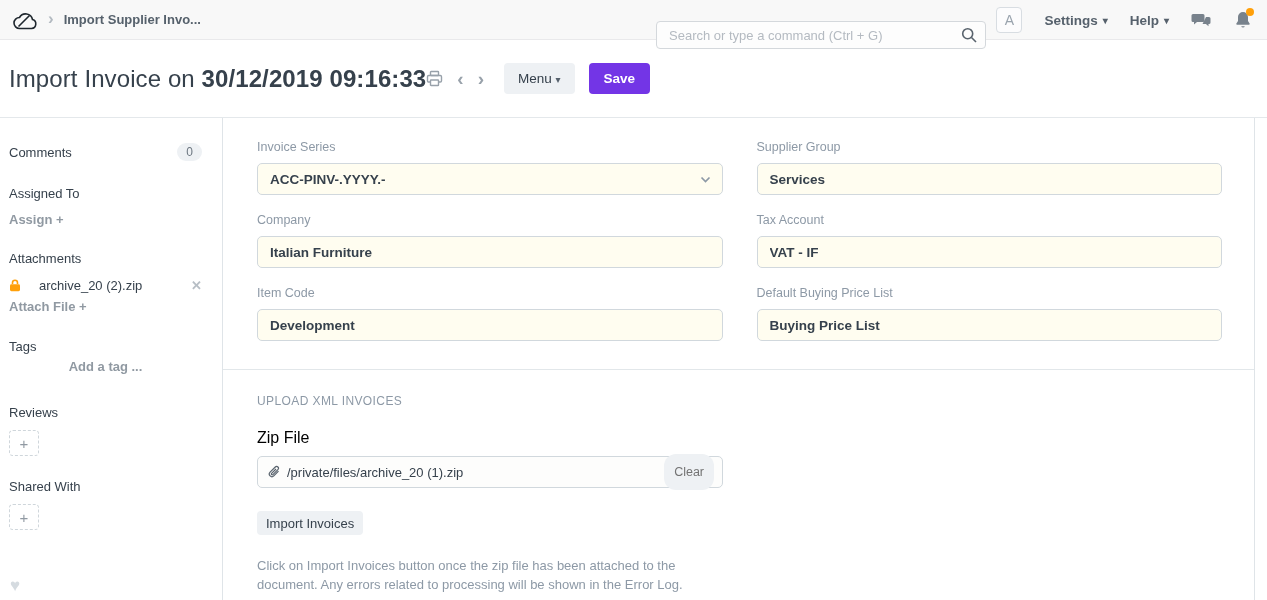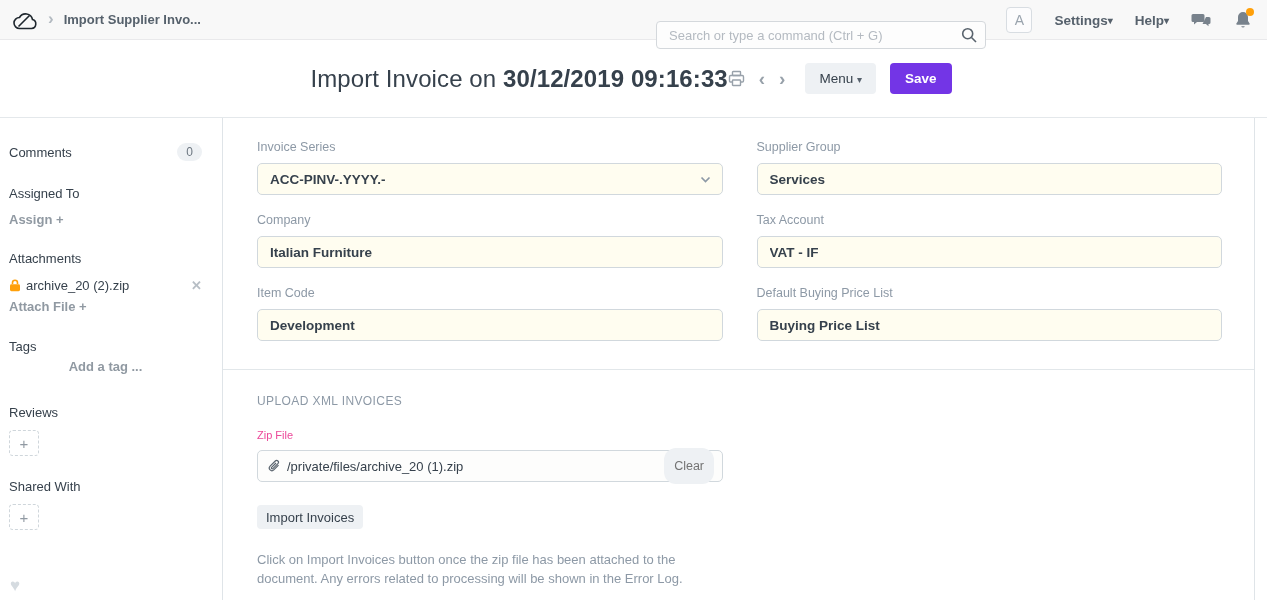--- a/index.html
+++ b/index.html
@@ -15,66 +15,66 @@
   .breadcrumb { font-size:13px; font-weight:700; color:#56616c; cursor:pointer; }
   .search-wrap { position:absolute; left:656px; top:21px; width:330px; height:28px; }
   .search-input { width:100%; height:100%; border:1px solid #d4d8dc; border-radius:4px;
                   background:#fdfdfd; padding:0 32px 0 12px; font-size:13px; color:#36414c;
                   font-family:"Liberation Sans", sans-serif; outline:none; }
   .search-input::placeholder { color:#b4bac1; }
   .search-icon { position:absolute; right:9px; top:6px; width:16px; height:16px; }
   .nav-right { position:absolute; right:14px; top:0; height:40px; display:flex; align-items:center; gap:22px; }
   .avatar { width:26px; height:26px; border:1px solid #d8dde2; border-radius:4px; background:#fcfcfd;
             color:#9aa4ae; font-size:14px; display:flex; align-items:center; justify-content:center; cursor:pointer; }
-  .nav-link { font-size:13.5px; font-weight:700; color:#56616c; cursor:pointer; display:flex; align-items:center; }
+  .nav-link { font-size:13.5px; font-weight:700; color:#56616c; cursor:pointer; display:flex; align-items:center; gap:5px; }
   .caret { font-size:10px; color:#56616c; }
   .nav-icon { width:20px; height:20px; cursor:pointer; position:relative; }
   .bell-dot { position:absolute; top:-2px; right:-1px; width:8px; height:8px; border-radius:50%; background:#ffa00a; }
 
   
-  .page-head { height:78px; display:flex; align-items:center; justify-content:center;
+  .page-head { height:78px; display:flex; align-items:center; justify-content:flex-start;
                padding:0 14px 0 9px; border-bottom:1px solid #e4e8eb; background:#fff; }
   .page-title { font-size:24px; color:#36414c; font-weight:400; letter-spacing:0.1px; }
   .page-title .t-date { font-weight:700; }
   .head-actions { display:flex; align-items:center; gap:14px; }
   .icon-btn { background:none; border:none; cursor:pointer; padding:0; display:flex; align-items:center; }
   .chev-btn { font-size:19px; font-weight:700; color:#98a1aa; line-height:1; }
   .btn { border:none; border-radius:4px; font-family:"Liberation Sans", sans-serif;
          font-size:13.5px; cursor:pointer; height:31px; }
   .btn-default { background:#eef1f4; color:#36414c; padding:0 14px; margin-left:6px; }
   .btn-primary { background:#7335e6; color:#fff; font-weight:700; padding:0 15px; }
 
   
   .layout { display:flex; height:482px; }
   .sidebar { width:222px; padding:25px 20px 0 9px; font-size:13px; flex-shrink:0; }
   .sb-row { display:flex; align-items:center; justify-content:space-between; }
   .sb-head { color:#36414c; font-weight:500; }
   .sb-muted { color:#9099a2; cursor:pointer;font-weight:bold; }
   .badge { background:#eef1f4; color:#6c7680; border-radius:10px; padding:2px 9px; font-size:12px; }
-  .attach-row { display:flex; align-items:center; gap:5px; margin-top:12px; }
+  .attach-row { display:flex; align-items:center; gap:18px; margin-top:12px; }
   .attach-name { color:#36414c; cursor:pointer; }
   .attach-x { margin-left:auto; color:#b7bec5; font-size:13px; font-weight:700; cursor:pointer; }
   .dash-btn { width:30px; height:26px; border:1px dashed #cfd6db; border-radius:4px; background:#fff;
               color:#9099a2; font-size:15px; cursor:pointer; margin-top:10px; }
   .heart { position:absolute; left:10px; top:576px; color:#d5dbe0; font-size:17px; }
 
   
   .main { width:1033px; border-left:1px solid #dfe4e8; border-right:1px solid #dfe4e8; background:#fff; }
   .fields-grid { display:grid; grid-template-columns:1fr 1fr; column-gap:34px; row-gap:18px;
                  padding:22px 32px 28px 34px; }
   .field-label { font-size:12.5px; color:#8d99a6; margin-bottom:9px; }
   .control-wrap { position:relative; }
   .control { width:100%; height:32px; border:1px solid #d1d8dd; border-radius:5px; background:#fffdf0;
              padding:0 12px; font-size:13.5px; font-weight:700; color:#36414c;
              font-family:"Liberation Sans", sans-serif; outline:none; }
   .select-caret { position:absolute; right:11px; top:10px; width:13px; height:13px; pointer-events:none; }
   .section-divider { border:none; border-top:1px solid #e2e7ea; }
   .upload-sec { padding:24px 32px 0 34px; }
   .sec-heading { font-size:12px; color:#8d99a6; letter-spacing:0.4px; font-weight:500; }
-  .zip-label { font-size:11px; color:#ec4899; margin:21px 0 9px; }
+  .zip-label { font-size:16px; color:#000000; margin:21px 0 9px; }
   .zip-control { position:relative; width:466px; height:32px; border:1px solid #d1d8dd; border-radius:5px;
                  background:#fdfdfc; display:flex; align-items:center; padding:0 8px 0 10px; }
   .zip-text { font-size:13px; color:#36414c; margin-left:6px; cursor:pointer; }
   .clear-btn { margin-left:auto; background:#eef1f4; color:#737373; border:none; border-radius:12px;
                height:36px; padding:0 10px; font-size:12.5px; cursor:pointer;
                font-family:"Liberation Sans", sans-serif; }
   .import-btn { margin-top:23px; background:#eef1f4; color:#36414c; border:none; border-radius:4px;
                 height:24px; padding:0 9px; font-size:13px; cursor:pointer;
                 font-family:"Liberation Sans", sans-serif; }
   .help-text { margin-top:22px; font-size:13px; color:#8d99a6; line-height:1.45; max-width:472px; }

